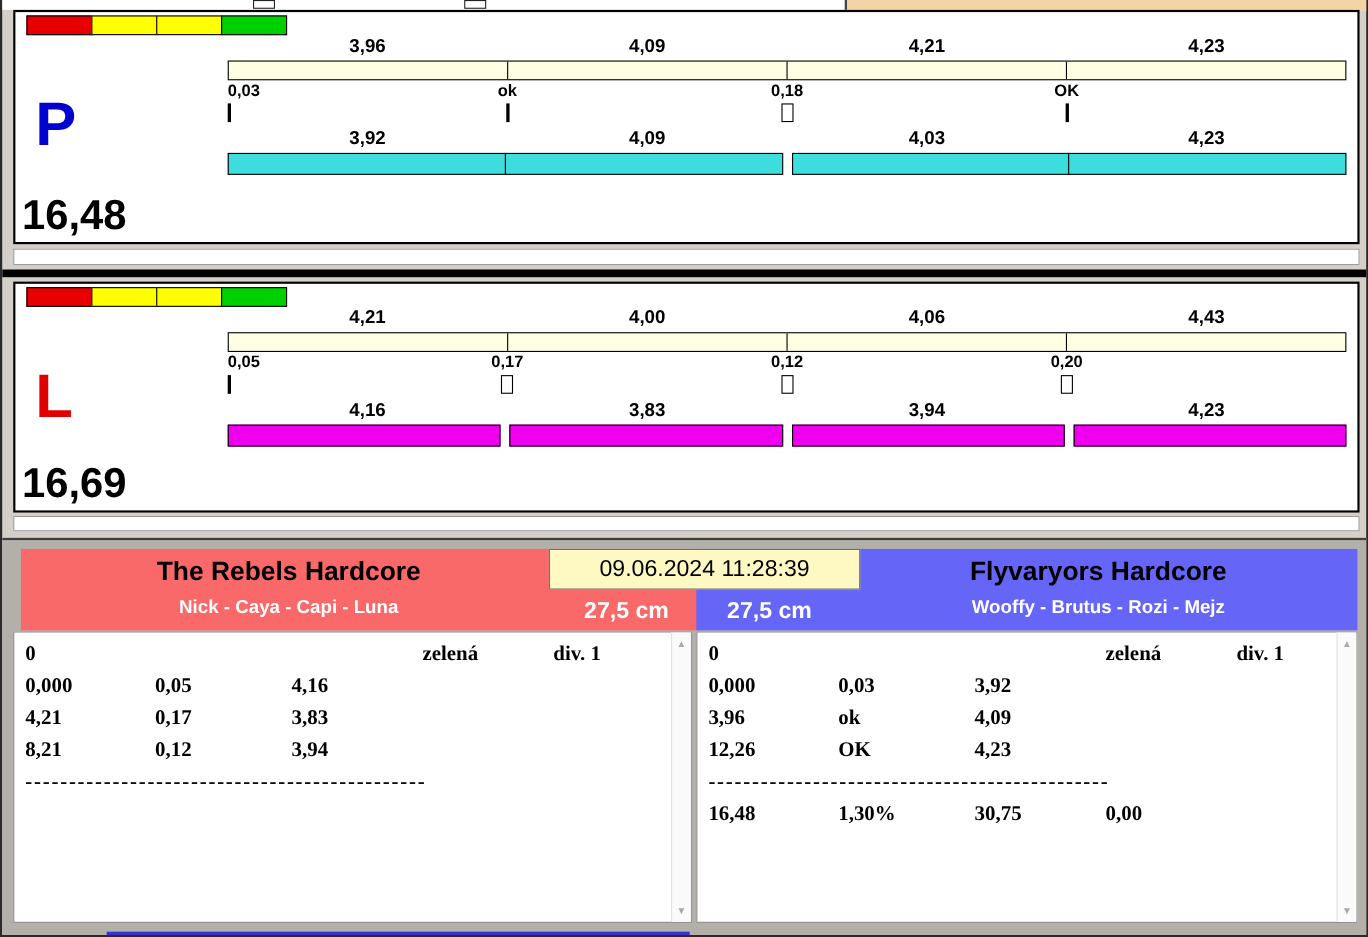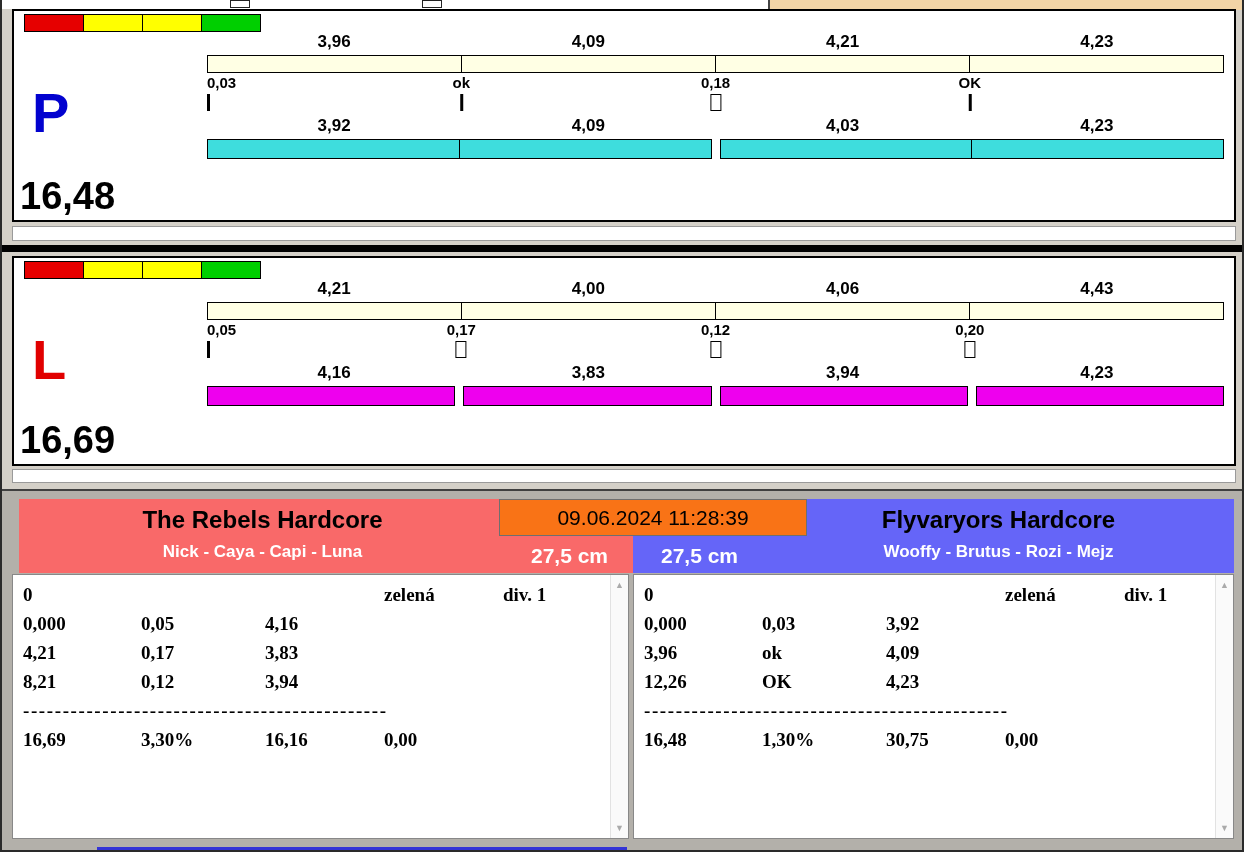--- a/index.html
+++ b/index.html
@@ -57,21 +57,21 @@
   #headerRight { left:631px; width:601px; }
   .team-title { position:absolute; top:7px; font-size:24px; font-weight:bold; color:#000; text-align:center; white-space:nowrap; }
   #headerLeft .team-title { left:0; width:487px; }
   #headerRight .team-title { left:130px; width:471px; }
   .team-sub { position:absolute; top:43px; font-size:17px; font-weight:bold; color:#fff; text-align:center; white-space:nowrap; }
   #headerLeft .team-sub { left:0; width:487px; }
   #headerRight .team-sub { left:130px; width:471px; }
   .height-box { position:absolute; bottom:5px; font-size:21px; font-weight:bold; color:#fff; text-align:center; }
   #headerLeft .height-box { right:0; width:133px; }
   #headerRight .height-box { left:0; width:133px; }
-  .timestamp { position:absolute; left:497px; top:8px; width:308px; height:37px; background:#f97316; border:1px solid #6f6f6f;
+  .timestamp { position:absolute; left:497px; top:8px; width:283px; height:37px; background:#fef9c3; border:1px solid #6f6f6f;
                display:flex; align-items:center; justify-content:center; font-size:21px; color:#000; white-space:nowrap; }
 
   .team-table { position:absolute; top:83px; height:265px; background:#fff; border:1px solid #888; }
   #tableLeft { left:10px; width:617px; }
   #tableRight { left:631px; width:601px; }
   .rows { position:absolute; left:10px; top:5px; right:22px; overflow:hidden;font-family:Liberation Serif, serif; }
   .trow { height:29px; line-height:29px; font-size:19px; font-weight:bold; color:#000; white-space:nowrap; }
   .trow span { display:inline-block; }
   .cA { width:118px; } .cB { width:124px; } .cC { width:119px; } .cwide { width:361px; }
   .dashes { letter-spacing:1.6px; }
@@ -230,23 +230,20 @@
         <div class="trow">
           <span class="cA">0,000</span><span class="cB">0,05</span><span class="cC">4,16</span>
         </div>
         <div class="trow">
           <span class="cA">4,21</span><span class="cB">0,17</span><span class="cC">3,83</span>
         </div>
         <div class="trow">
           <span class="cA">8,21</span><span class="cB">0,12</span><span class="cC">3,94</span>
         </div>
         <div class="trow dashes">----------------------------------------------</div>
-        <div class="trow">
-          <span class="cA">16,69</span><span class="cB">3,30%</span><span class="cC">16,16</span><span>0,00</span>
-        </div>
       </div>
       <div class="vscroll">
         <div class="sb-btn sb-up">▲</div>
         <div class="sb-btn sb-down">▼</div>
       </div>
     </div>
 
     <div class="team-table" id="tableRight">
       <div class="rows">
         <div class="trow">

